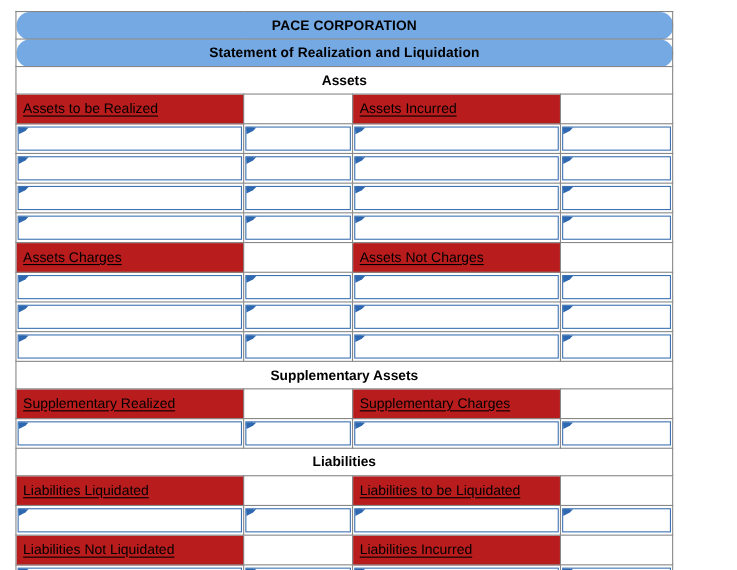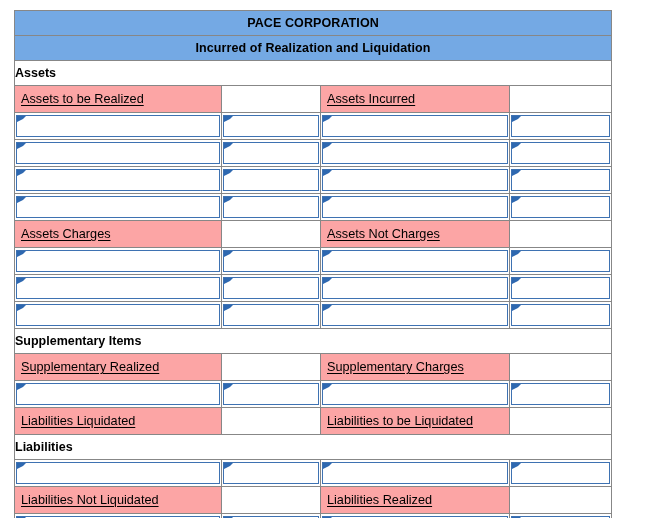--- a/index.html
+++ b/index.html
@@ -38,34 +38,35 @@
   col.c4 { width: 102px; }
 
   
   td.banner {
     background: #74A9E4;
     text-align: center;
     font-weight: bold;
     font-size: 12.5px;
     letter-spacing: 0.1px;
     height: 24px;
+    border-radius: 12px;
   }
 
   
   td.section {
     background: #ffffff;
-    text-align: left;
+    text-align: center;
     font-weight: bold;
     font-size: 12.5px;
     height: 24px;
   }
 
   
   td.label {
-    background: #fca5a5;
+    background: #b91c1c;
     height: 26px;
     padding: 0 0 0 6px;
   }
   td.label .lbl {
     display: inline-block;
     text-decoration: underline;
     text-underline-offset: 2px;
     font-size: 12.7px;
     white-space: nowrap;
   }
@@ -108,21 +109,21 @@
       <col class="c3">
       <col class="c4">
   </colgroup>
   <tbody>
 
     <tr>
       <td class="banner" colspan="4">PACE CORPORATION</td>
     </tr>
 
     <tr>
-      <td class="banner" colspan="4">Incurred of Realization and Liquidation</td>
+      <td class="banner" colspan="4">Statement of Realization and Liquidation</td>
     </tr>
 
     <tr>
       <td class="section" colspan="4">Assets</td>
     </tr>
 
     <tr>
       <td class="label"><span class="lbl">Assets to be Realized</span></td>
       <td class="blank"></td>
       <td class="label"><span class="lbl">Assets Incurred</span></td>
@@ -286,21 +287,21 @@
           </span>
         </td>
       <td class="inputcell">
           <span class="inbox">
             <span class="marker"></span>
           </span>
         </td>
     </tr>
 
     <tr>
-      <td class="section" colspan="4">Supplementary Items</td>
+      <td class="section" colspan="4">Supplementary Assets</td>
     </tr>
 
     <tr>
       <td class="label"><span class="lbl">Supplementary Realized</span></td>
       <td class="blank"></td>
       <td class="label"><span class="lbl">Supplementary Charges</span></td>
       <td class="blank"></td>
     </tr>
 
     <tr>
@@ -320,31 +321,31 @@
           </span>
         </td>
       <td class="inputcell">
           <span class="inbox">
             <span class="marker"></span>
           </span>
         </td>
     </tr>
 
     <tr>
+      <td class="section" colspan="4">Liabilities</td>
+    </tr>
+
+    <tr>
       <td class="label"><span class="lbl">Liabilities Liquidated</span></td>
       <td class="blank"></td>
       <td class="label"><span class="lbl">Liabilities to be Liquidated</span></td>
       <td class="blank"></td>
     </tr>
 
     <tr>
-      <td class="section" colspan="4">Liabilities</td>
-    </tr>
-
-    <tr>
       <td class="inputcell">
           <span class="inbox">
             <span class="marker"></span>
           </span>
         </td>
       <td class="inputcell">
           <span class="inbox">
             <span class="marker"></span>
           </span>
         </td>
@@ -356,21 +357,21 @@
       <td class="inputcell">
           <span class="inbox">
             <span class="marker"></span>
           </span>
         </td>
     </tr>
 
     <tr>
       <td class="label"><span class="lbl">Liabilities Not Liquidated</span></td>
       <td class="blank"></td>
-      <td class="label"><span class="lbl">Liabilities Realized</span></td>
+      <td class="label"><span class="lbl">Liabilities Incurred</span></td>
       <td class="blank"></td>
     </tr>
 
     <tr>
       <td class="inputcell">
           <span class="inbox">
             <span class="marker"></span>
           </span>
         </td>
       <td class="inputcell">

